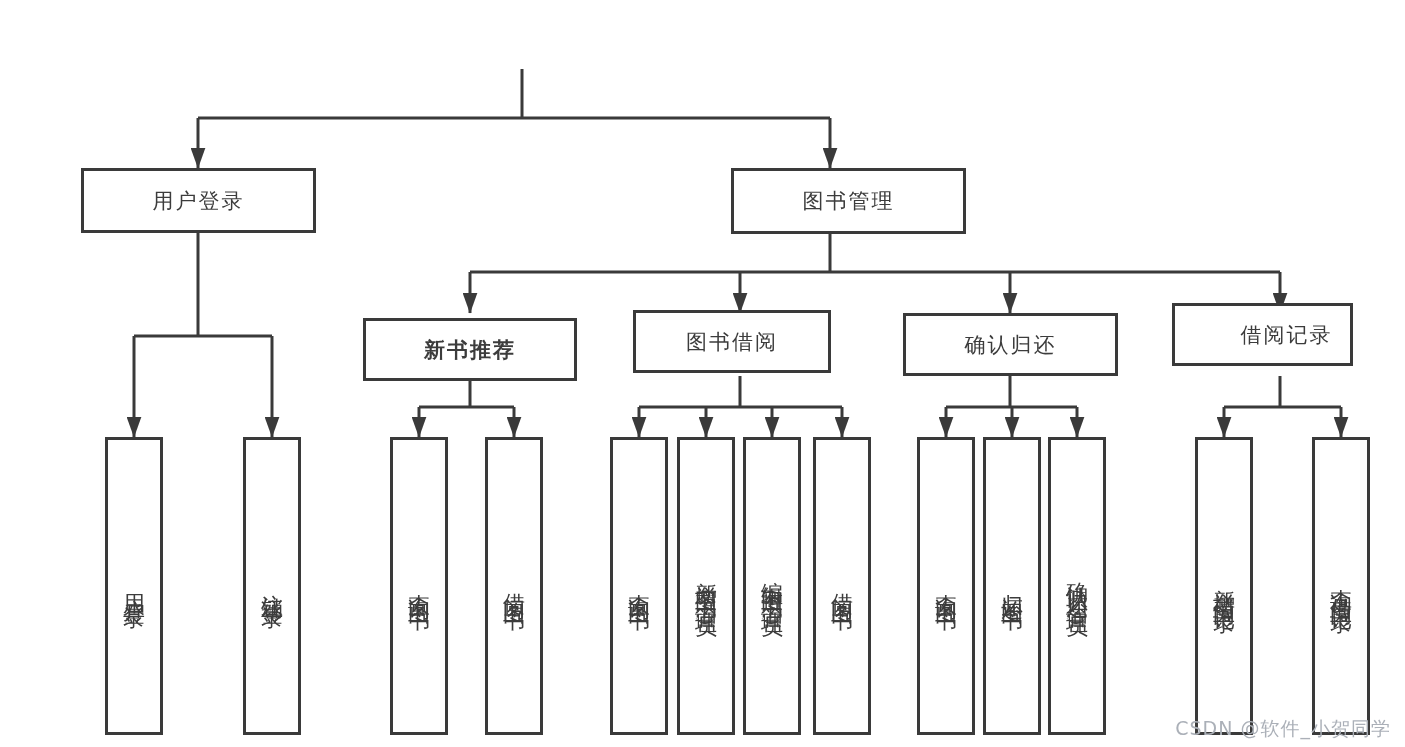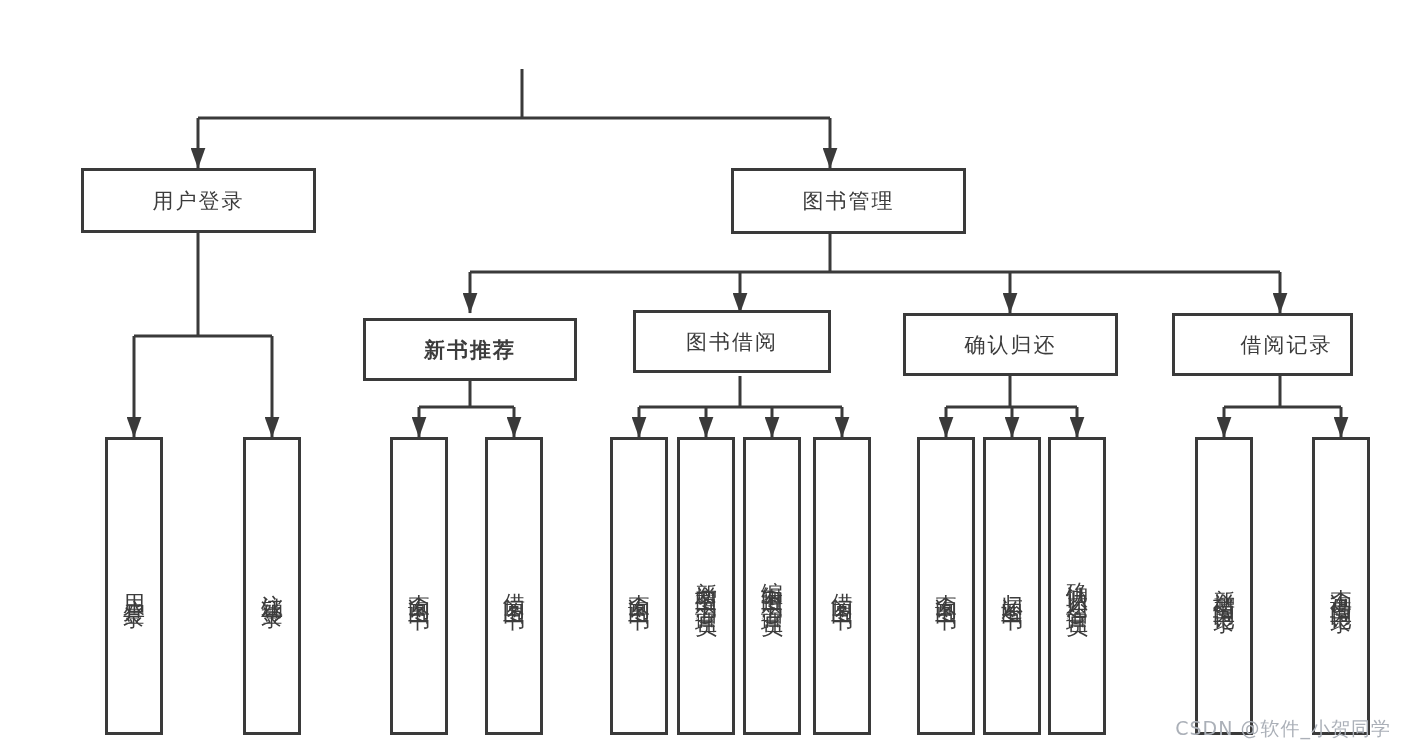--- a/index.html
+++ b/index.html
@@ -101,21 +101,21 @@
 
   <div class="node h" style="left:363px;top:318px;width:214px;height:63px;font-weight:bold;">
     <span>新书推荐</span>
   </div>
   <div class="node h" style="left:633px;top:310px;width:198px;height:63px;">
     <span>图书借阅</span>
   </div>
   <div class="node h" style="left:903px;top:313px;width:215px;height:63px;">
     <span>确认归还</span>
   </div>
-  <div class="node h" style="left:1172px;top:313px;width:181px;height:63px;padding-left:48px;">
+  <div class="node h" style="left:1172px;top:303px;width:181px;height:63px;padding-left:48px;">
     <span>借阅记录</span>
   </div>
 
   <div class="node v" style="left:105px;">
     <span>用户登录</span>
   </div>
   <div class="node v" style="left:243px;">
     <span>注销登录</span>
   </div>
 

